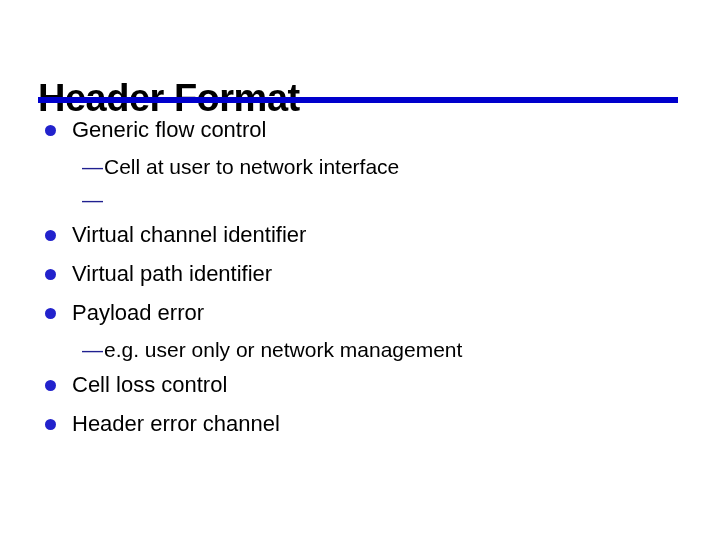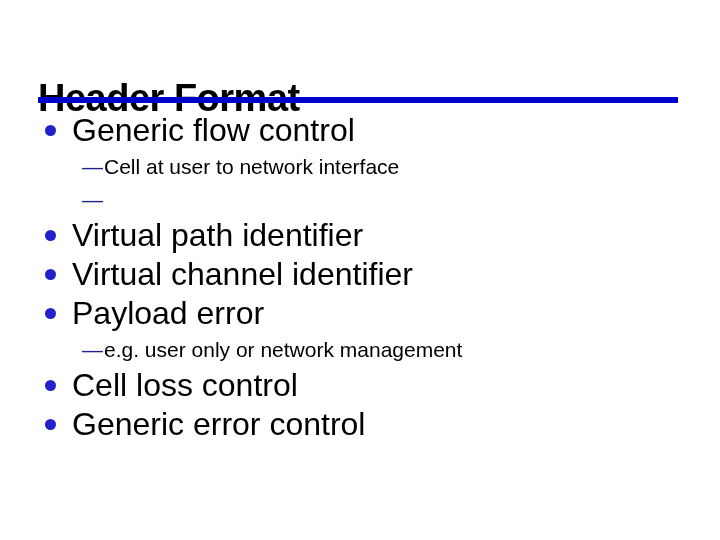--- a/index.html
+++ b/index.html
@@ -44,21 +44,21 @@
     background: var(--rule);
   }
   .content {
     position: absolute;
     left: 40px;
     top: 116px;
     width: 650px;
   }
   .item { display: flex; align-items: flex-start; }
   .item.l1 {
-    font-size: 32px;
+    font-size: 22px;
     line-height: 28px;
     margin-bottom: 11px;
   }
   .item.l2 {
     font-size: 21px;
     line-height: 24px;
     margin-left: 42px;
     margin-bottom: 9px;
   }
   .item.l2 + .item.l1 { margin-top: 6px; }
@@ -95,41 +95,41 @@
     <span class="dash">—</span>
     <span class="item-text">Cell at user to network interface</span>
   </div>
 
   <div class="item l2">
     <span class="dash">—</span>
   </div>
 
   <div class="item l1">
     <span class="dot"></span>
-    <span class="item-text">Virtual path identifier</span>
+    <span class="item-text">Virtual channel identifier</span>
   </div>
 
   <div class="item l1">
     <span class="dot"></span>
-    <span class="item-text">Virtual channel identifier</span>
+    <span class="item-text">Virtual path identifier</span>
   </div>
 
   <div class="item l1">
     <span class="dot"></span>
     <span class="item-text">Payload error</span>
   </div>
 
   <div class="item l2">
     <span class="dash">—</span>
     <span class="item-text">e.g. user only or network management</span>
   </div>
 
   <div class="item l1">
     <span class="dot"></span>
     <span class="item-text">Cell loss control</span>
   </div>
 
   <div class="item l1">
     <span class="dot"></span>
-    <span class="item-text">Generic error control</span>
+    <span class="item-text">Header error channel</span>
   </div>
 
 </div>
 
 </body></html>

